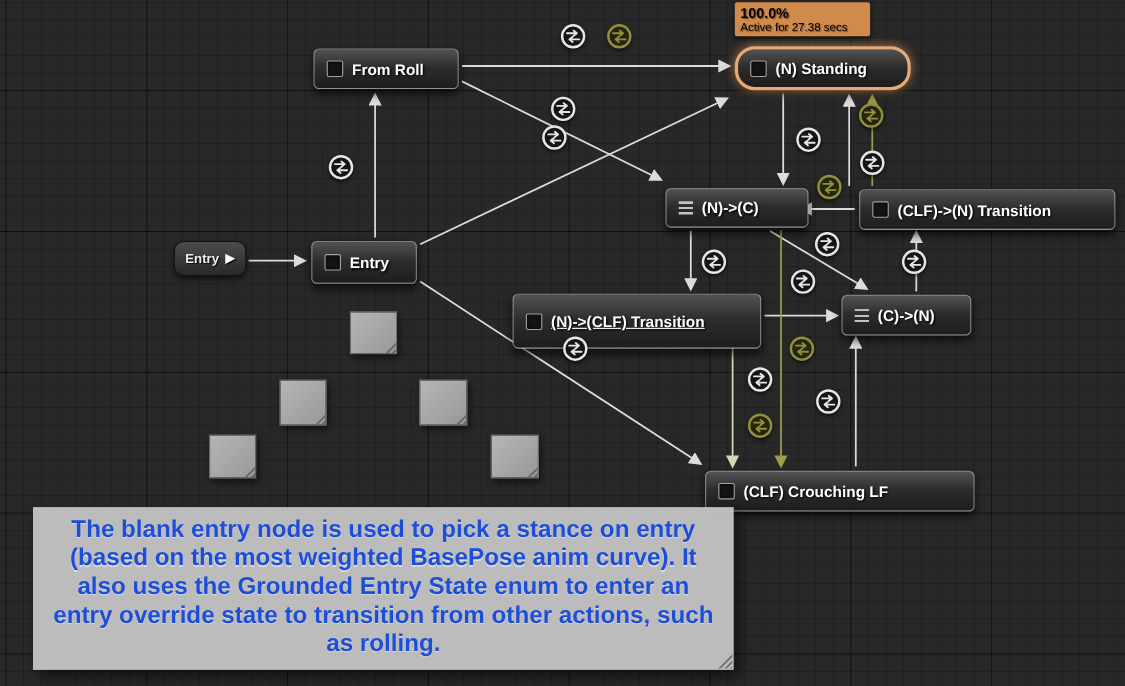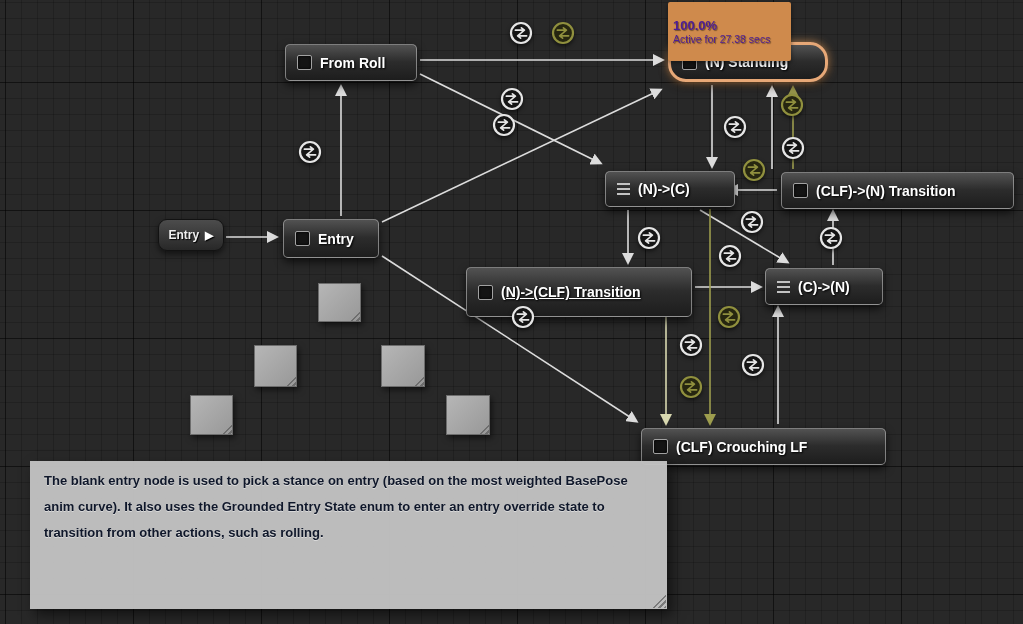--- a/index.html
+++ b/index.html
@@ -57,32 +57,33 @@
   .entry-marker{
     position:absolute;z-index:4;display:flex;align-items:center;justify-content:center;gap:6px;
     box-sizing:border-box;border-radius:9px;
     background:linear-gradient(180deg,#4c4c4c,#282828);
     border:1px solid #121212;box-shadow:0 3px 6px rgba(0,0,0,0.55);
     color:#eeeeee;font-size:12px;font-weight:bold;text-shadow:1px 1px 1px #000;
   }
   .entry-marker .play{font-size:11px;color:#ffffff;line-height:1;}
 
   .active-tooltip{
-    position:absolute;z-index:6;box-sizing:border-box;padding:16px 5px;border-radius:2px;
-    background:#cf8a4c;box-shadow:0 2px 5px rgba(0,0,0,0.5);white-space:nowrap;color:#4c1d95;
+    position:absolute;z-index:6;box-sizing:border-box;padding:2px 5px;border-radius:2px;
+    background:#cf8a4c;box-shadow:0 2px 5px rgba(0,0,0,0.5);white-space:nowrap;color:#000000;
   }
   .active-tooltip .pct{font-size:13px;font-weight:bold;line-height:15px;text-shadow:1px 1px 1px rgba(0,0,0,0.45);}
   .active-tooltip .dur{font-size:10.5px;line-height:12px;text-shadow:1px 1px 1px rgba(0,0,0,0.45);}
 
   .comment{
     position:absolute;z-index:5;box-sizing:border-box;padding:7px 14px 10px;
-    background:rgba(193,193,193,0.97);color:#0f172a;
-    font-size:13px;font-weight:bold;line-height:26px;
+    background:rgba(193,193,193,0.97);color:#1d4ed8;
+    font-size:22px;font-weight:bold;line-height:26px;
     box-shadow:5px 6px 12px rgba(0,0,0,0.55);
     text-shadow:0 1px 0 rgba(255,255,255,0.45);
+    text-align:center;
   }
   .comment .grip{
     position:absolute;right:1px;bottom:1px;width:14px;height:14px;
     background:repeating-linear-gradient(135deg,transparent 0 2px,#7a7a7a 2px 4px);
     clip-path:polygon(100% 0,100% 100%,0 100%);
   }
 </style>
 </head>
 <body>
 

